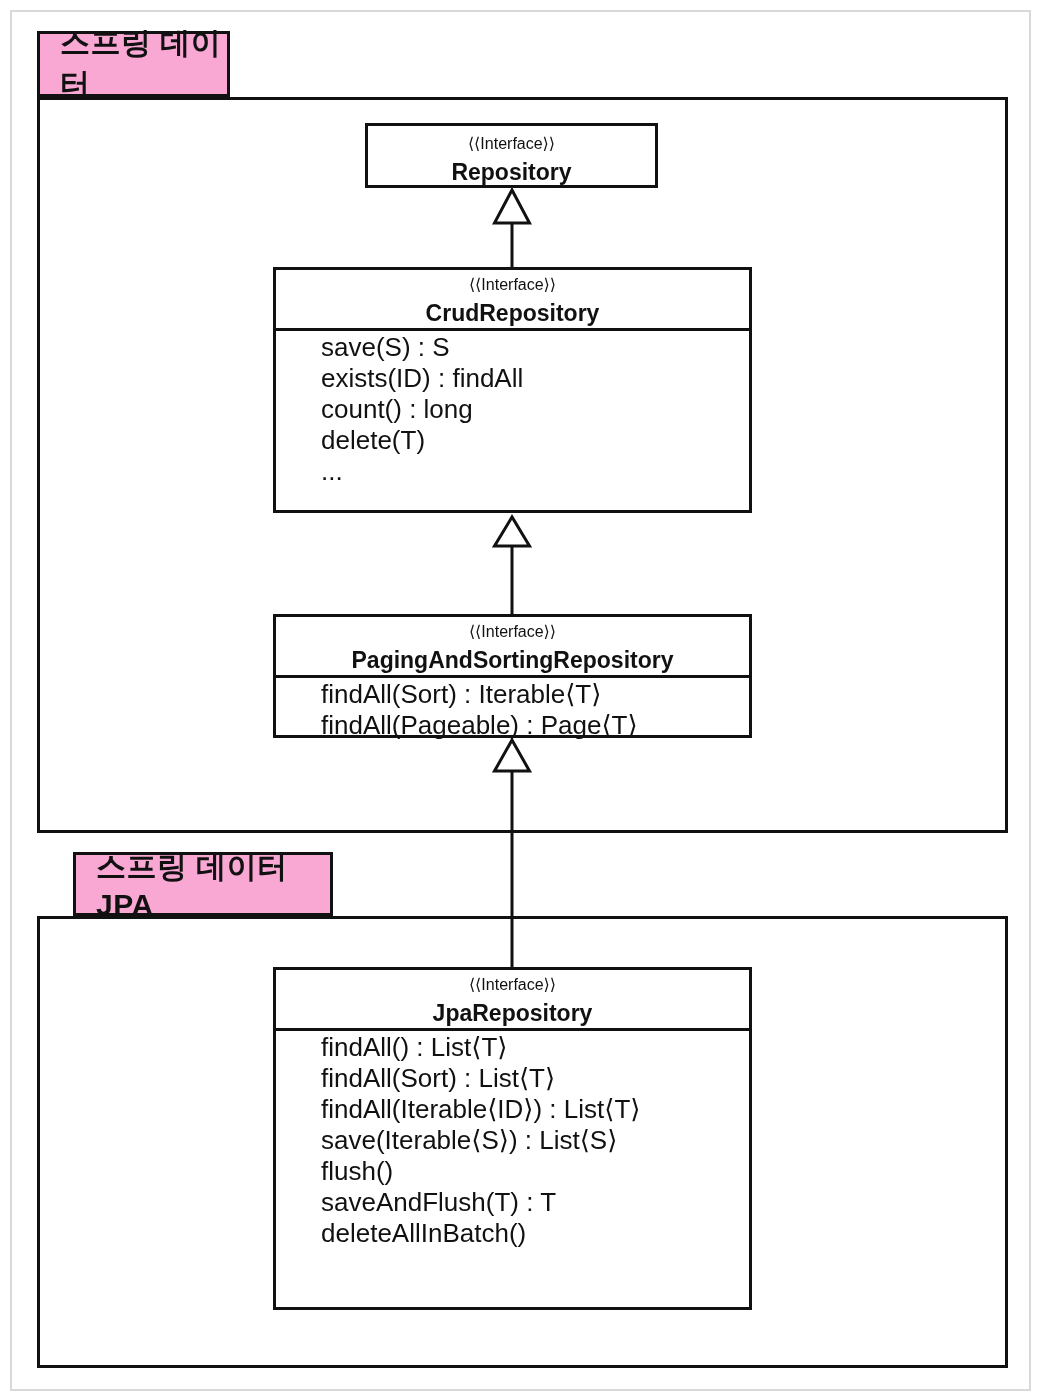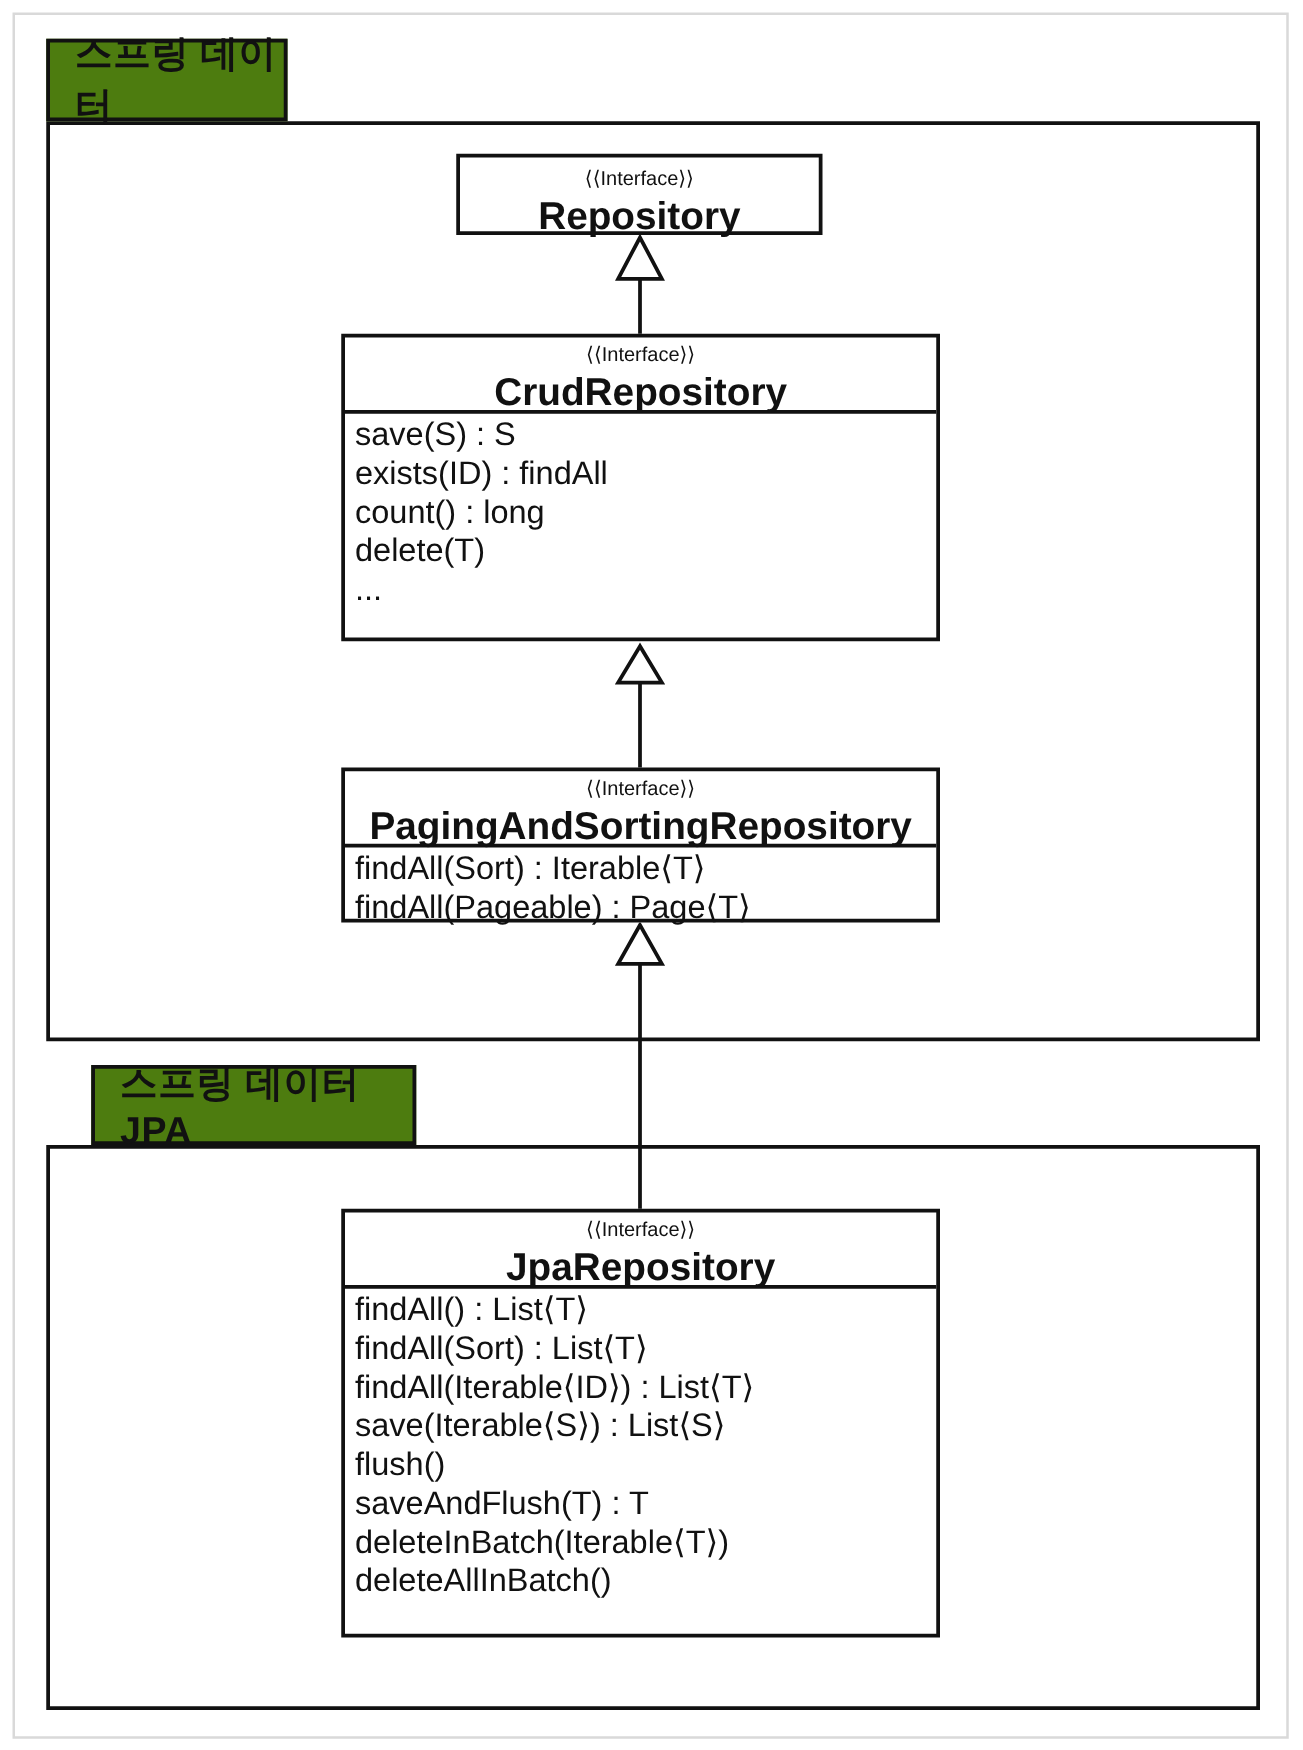--- a/index.html
+++ b/index.html
@@ -19,21 +19,21 @@
     position: absolute;
     left: 10px; top: 10px;
     width: 1021px; height: 1381px;
     border: 2px solid #d9d9d9;
     background: transparent;
   }
   
   .pkg-tab {
     position: absolute;
     border: 3px solid #111;
-    background: #4d7c0f;
+    background: #f9a8d4;
     z-index: 2;
     display: flex;
     align-items: center;
     padding-left: 20px;
     font-weight: bold;
     font-size: 30px;
     letter-spacing: 0.5px;
   }
   .pkg-body {
     position: absolute;
@@ -66,27 +66,28 @@
     text-align: center;
     padding-top: 1px;
   }
   .class-header.with-divider { border-bottom: 3px solid #111; }
   .stereotype {
     font-size: 16px;
     line-height: 28px;
     display: block;
   }
   .class-name {
-    font-size: 31px;
+    font-size: 23px;
     font-weight: bold;
     line-height: 29px;
     display: block;
   }
   .method-list {
     padding: 1px 6px 0 8px;
+    margin-left: 37px;
   }
   .method-line {
     font-size: 26px;
     line-height: 31px;
     white-space: nowrap;
   }
   #box-repository { left: 365px; top: 123px; width: 293px; height: 65px; }
   #box-repository .class-header { padding-top: 4px; }
   #box-crud       { left: 273px; top: 267px; width: 479px; height: 246px; }
   #box-pas        { left: 273px; top: 614px; width: 479px; height: 124px; }
@@ -164,18 +165,17 @@
       <span class="stereotype">⟨⟨Interface⟩⟩</span>
       <span class="class-name">JpaRepository</span>
     </div>
     <div class="method-list">
         <div class="method-line">findAll() : List⟨T⟩</div>
         <div class="method-line">findAll(Sort) : List⟨T⟩</div>
         <div class="method-line">findAll(Iterable⟨ID⟩) : List⟨T⟩</div>
         <div class="method-line">save(Iterable⟨S⟩) : List⟨S⟩</div>
         <div class="method-line">flush()</div>
         <div class="method-line">saveAndFlush(T) : T</div>
-        <div class="method-line">deleteInBatch(Iterable⟨T⟩)</div>
         <div class="method-line">deleteAllInBatch()</div>
       </div>
   </div>
 
 </div>
 
 </body></html>

